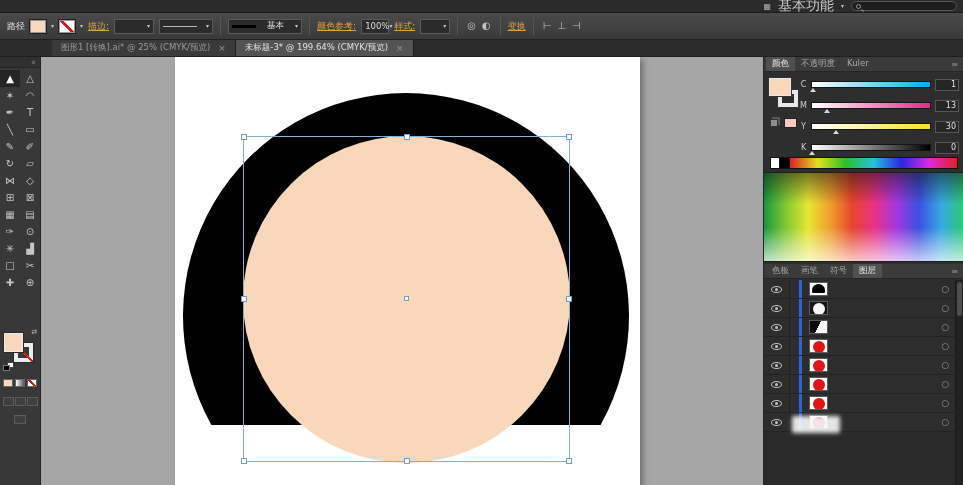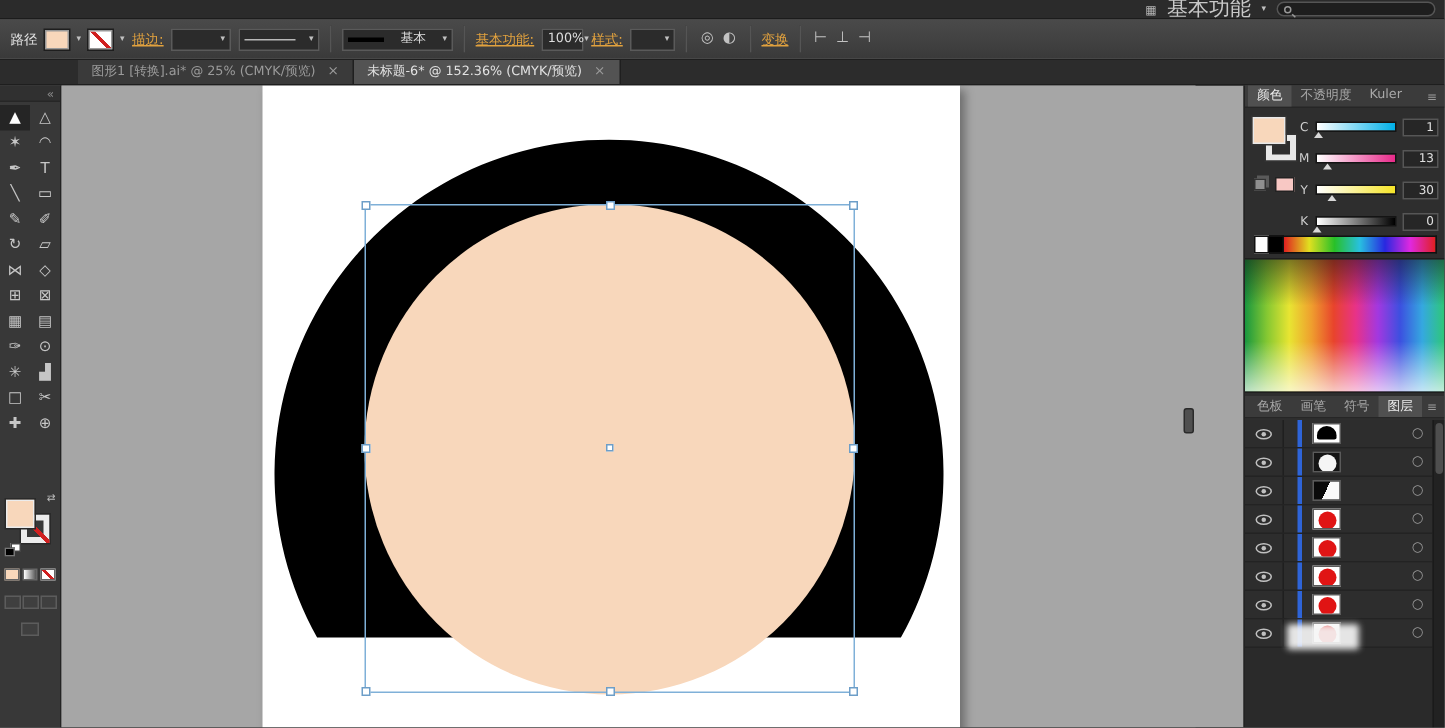--- a/index.html
+++ b/index.html
@@ -71,21 +71,21 @@
   .ellipse{position:absolute;left:68px;top:79px;width:327px;height:327px;border-radius:50%;background:#f8d7bb;}
   .bbox{position:absolute;left:68px;top:79px;width:327px;height:326px;border:1px solid #7fb0d8;}
   .h{position:absolute;width:6px;height:6px;background:#fff;border:1px solid #6d9ec8;}
   .h.tl{left:-3px;top:-3px}.h.tm{left:50%;margin-left:-3px;top:-3px}.h.tr{right:-3px;top:-3px}
   .h.ml{left:-3px;top:50%;margin-top:-3px}.h.mr{right:-3px;top:50%;margin-top:-3px}
   .h.bl{left:-3px;bottom:-3px}.h.bm{left:50%;margin-left:-3px;bottom:-3px}.h.br{right:-3px;bottom:-3px}
   .ctr{position:absolute;left:50%;top:50%;width:5px;height:5px;margin:-3px 0 0 -3px;background:#fff;border:1px solid #6d9ec8;}
   .dock-grip{position:absolute;right:167px;top:272px;width:7px;height:17px;background:#4f4f4f;border:1px solid #2a2a2a;border-radius:2px;}
 
   
-  .dock{position:absolute;right:0;top:57px;bottom:0;width:134px;background:#2e2e2e;border-left:1px solid #232323;}
+  .dock{position:absolute;right:0;top:57px;bottom:0;width:200px;background:#2e2e2e;border-left:1px solid #232323;}
   .p-head{position:absolute;left:0;right:0;height:15px;background:#3b3b3b;border-bottom:1px solid #262626;display:flex;align-items:center;font-size:8.5px;padding-left:2px;}
   .p-head.h1{top:0;}
   .p-head.h2{top:207px;}
   .ptab{padding:1px 6px;color:#a8a8a8;white-space:nowrap;}
   .ptab.active{background:#505050;color:#eaeaea;}
   .p-menu{margin-left:auto;color:#9a9a9a;font-size:8px;padding-right:5px;}
 
   .cp-body{position:absolute;top:15px;left:0;right:0;height:100px;}
   .cp-stroke{position:absolute;left:14px;top:18px;width:20px;height:17px;border:4px solid #e8e8e8;outline:1px solid #333;background:#2e2e2e;}
   .cp-fill{position:absolute;left:5px;top:6px;width:22px;height:18px;border:1px solid #e8e8e8;outline:1px solid #333;z-index:2;}
@@ -158,21 +158,21 @@
         <span class="profline"></span>
         <span class="caret">▾</span>
       </span>
     <span class="sep"></span>
     <span class="dd w72">
         <span class="brushline"></span>
         <span>基本</span>
         <span class="caret">▾</span>
       </span>
     <span class="sep"></span>
-    <span class="cb-link">基本功能:</span>
+    <span class="cb-link">颜色参考:</span>
     <span class="dd w38b">
         <span>100%</span>
         <span class="caret">▾</span>
       </span>
     <span class="cb-link">样式:</span>
     <span class="dd w30">
         <span></span>
         <span class="caret">▾</span>
       </span>
     <span class="sep"></span>
@@ -190,21 +190,21 @@
       </span>
   </div>
 
   <div class="tabbar">
     <div style="display:flex;align-items:stretch;">
         <div class="doctab">
           <span>图形1 [转换].ai* @ 25% (CMYK/预览)</span>
           <span class="tabx">×</span>
         </div>
         <div class="doctab active">
-          <span>未标题-6* @ 152.36% (CMYK/预览)</span>
+          <span>未标题-3* @ 199.64% (CMYK/预览)</span>
           <span class="tabx">×</span>
         </div>
       </div>
   </div>
 
   <div class="toolbar">
     <div class="toolbar-head">«</div>
     <div class="tools-grid">
         <div class="tool active">▲</div>
         <div class="tool">△</div>

